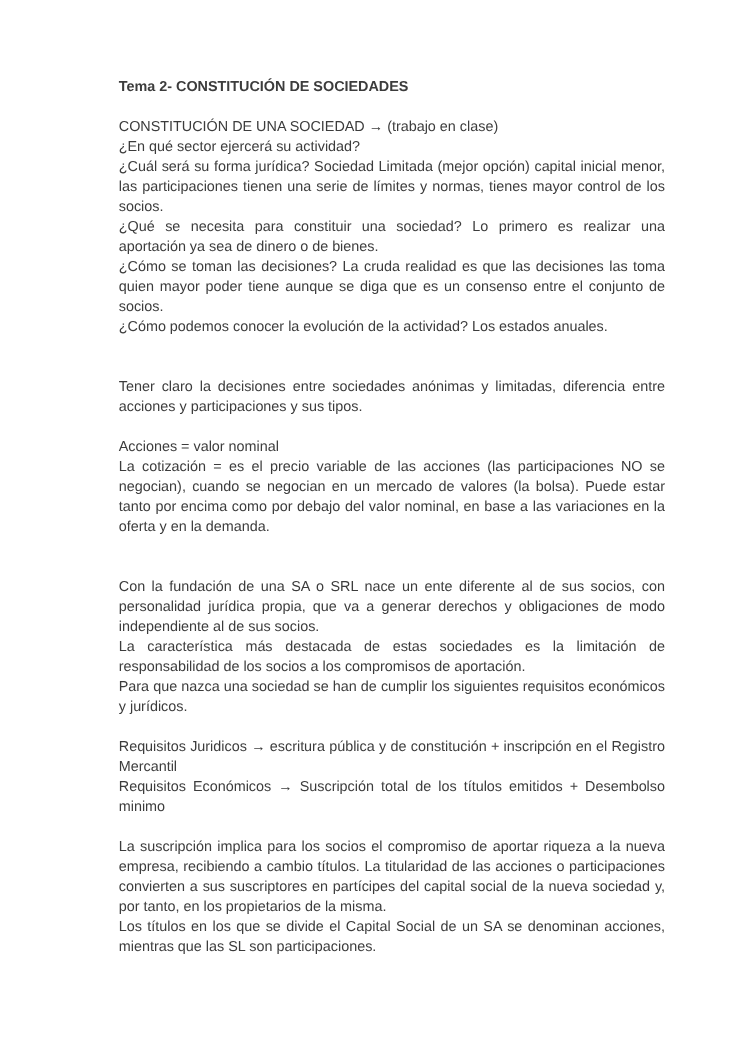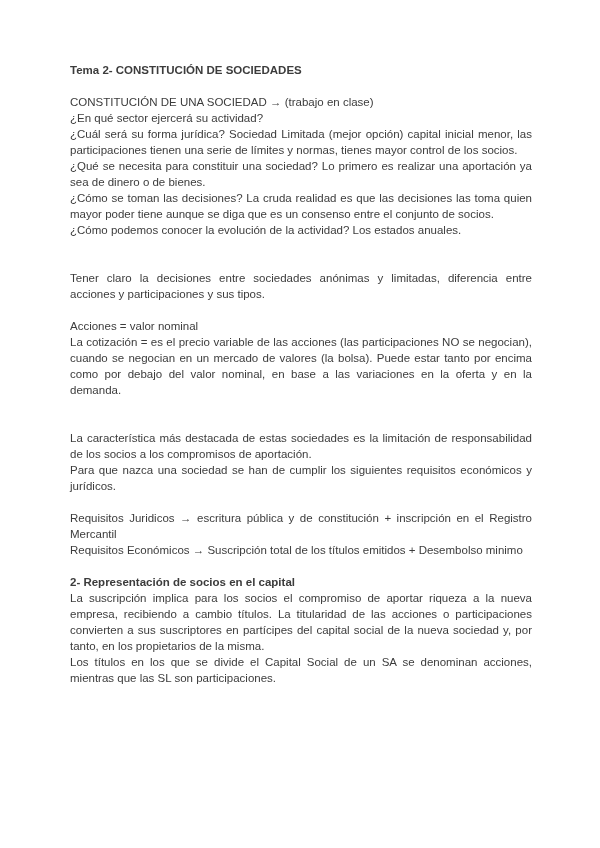--- a/index.html
+++ b/index.html
@@ -18,20 +18,21 @@
     line-height: 16px;
     color: #3c3c3c;
     overflow: hidden;
   }
   .block {
     margin: 0;
     padding: 0;
   }
   p.block {
     text-align: justify;
+    margin-left: 25px;
   }
   .title, .heading {
     font-weight: bold;
     text-align: left;
   }
   .spacer {
     height: 16px;
   }
   .underline {
   }
@@ -53,23 +54,23 @@
       <p class="block paragraph"><span>¿Cómo se toman las decisiones? La cruda realidad es que las decisiones las toma quien mayor poder tiene aunque se diga que es un consenso entre el conjunto de socios.</span></p>
       <p class="block paragraph"><span>¿Cómo podemos conocer la evolución de la actividad? Los estados anuales.</span></p>
       <div class="spacer"></div>
       <div class="spacer"></div>
       <p class="block paragraph"><span>Tener claro la decisiones entre sociedades anónimas y limitadas, diferencia entre acciones y participaciones y sus tipos.</span></p>
       <div class="spacer"></div>
       <p class="block paragraph"><span>Acciones = valor nominal</span></p>
       <p class="block paragraph"><span>La cotización = es el precio variable de las acciones (las participaciones NO se negocian), cuando se negocian en un mercado de valores (la bolsa). Puede estar tanto por encima como por debajo del valor nominal, en base a las variaciones en la oferta y en la demanda.</span></p>
       <div class="spacer"></div>
       <div class="spacer"></div>
+      <p class="block paragraph"><span>Con la fundación de una SA o SRL nace un ente diferente al de sus socios, con personalidad jurídica propia, que va a generar derechos y obligaciones de modo independiente al de sus socios.</span></p>
       <p class="block paragraph"><span>La característica más destacada de estas sociedades es la limitación de responsabilidad de los socios a los compromisos de aportación.</span></p>
       <p class="block paragraph"><span>Para que nazca una sociedad se han de cumplir los siguientes requisitos económicos y jurídicos.</span></p>
       <div class="spacer"></div>
       <p class="block paragraph"><span>Requisitos Juridicos → escritura pública y de constitución + inscripción en el Registro Mercantil</span></p>
       <p class="block paragraph"><span>Requisitos Económicos → Suscripción total de los títulos emitidos + Desembolso minimo</span></p>
       <div class="spacer"></div>
-      <p class="block heading"><span class="bold">2- Representación de socios en el capital</span></p>
       <p class="block paragraph"><span>La suscripción implica para los socios el compromiso de aportar riqueza a la nueva empresa, recibiendo a cambio títulos. La titularidad de las acciones o participaciones convierten a sus suscriptores en partícipes del capital social de la nueva sociedad y, por tanto, en los propietarios de la misma.</span></p>
       <p class="block paragraph"><span>Los títulos en los que se divide el Capital Social de un SA se denominan acciones, mientras que las SL son participaciones.</span></p>
     </div>
 </div>
 
 </body></html>

